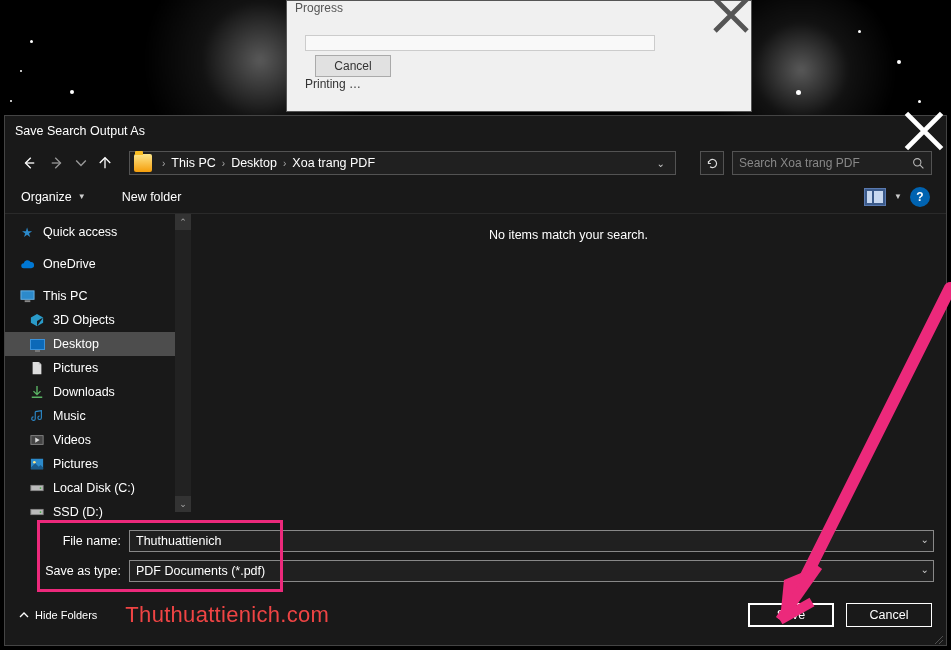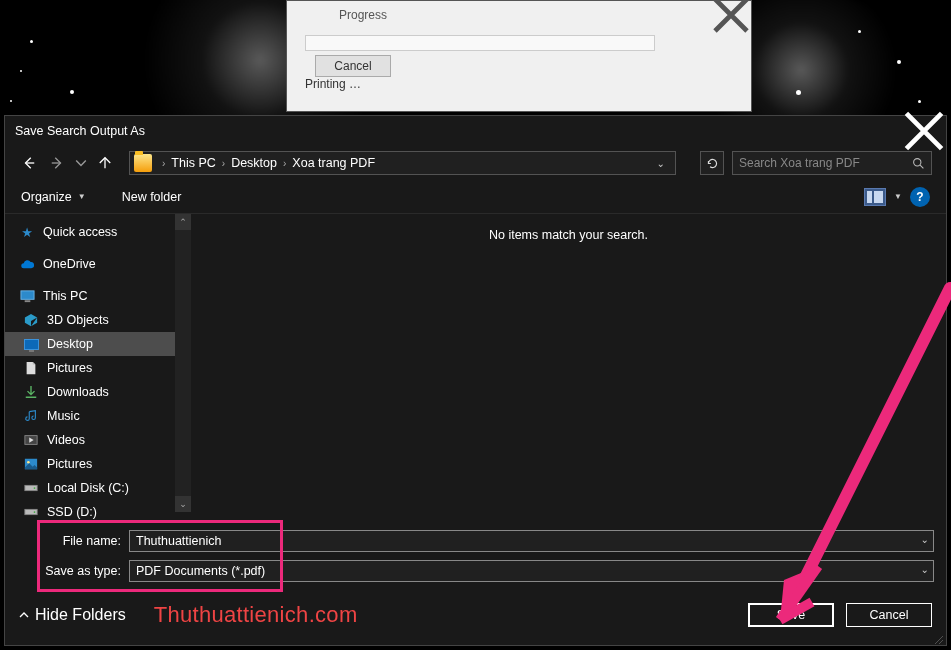--- a/index.html
+++ b/index.html
@@ -7,21 +7,21 @@
 
   
   .desktop-bg { position: absolute; inset: 0; background: #000; }
   .desktop-bg::before,
   .desktop-bg::after { content: ''; position: absolute; border-radius: 50%; }
   .star { position: absolute; background: #fff; border-radius: 50%; }
   .nebula { position: absolute; background: radial-gradient(circle, rgba(255,255,255,0.35), rgba(120,120,120,0.15), transparent 70%); border-radius: 50%; filter: blur(2px); }
 
   
   .progress-dialog { position: absolute; left: 286px; top: 0; width: 466px; height: 112px; background: #f0f0f0; border: 1px solid #555; color: #333; }
-  .progress-title-bar { height: 28px; display: flex; align-items: center; padding: 0 8px; font-size: 12px; position: relative; margin-left: 44px; }
+  .progress-title-bar { height: 28px; display: flex; padding: 0 8px; font-size: 12px; position: relative; }
   .progress-title-bar .ptitle { color: #555; }
   .progress-close { position: absolute; right: 0; top: 0; width: 40px; height: 28px; display: flex; align-items: center; justify-content: center; color: #555; font-size: 14px; cursor: pointer; }
   .progress-body { padding: 6px 18px 0; }
   .progress-bar { width: 350px; height: 16px; background: #f9f9f9; border: 1px solid #ccc; display: inline-block; }
   .progress-cancel { display: inline-block; margin-left: 10px; vertical-align: top; width: 76px; height: 22px; background: #e1e1e1; border: 1px solid #aaa; font-size: 12px; color: #333; }
   .progress-status { margin-top: 0; font-size: 12px; color: #333; }
 
   
   .save-dialog { position: absolute; left: 4px; top: 115px; width: 943px; height: 531px; background: #191919; color: #fff; border: 1px solid #444; }
   .sd-title-bar { height: 30px; background: #191919; display: flex; align-items: center; padding: 0 10px; font-size: 12.5px; position: relative; }
@@ -52,21 +52,21 @@
   .view-icon::after { content:''; position:absolute; left:9px; top:2px; right:2px; bottom:2px; background:#c8d8f0; }
   .help-icon { width: 20px; height: 20px; border-radius: 50%; background: #0063b1; color: #fff; display: flex; align-items: center; justify-content: center; font-size: 12px; font-weight: bold; cursor: pointer; }
 
   .sd-body { display: flex; height: 298px; }
   .sidebar { width: 186px; background: #191919; position: relative; font-size: 12.5px; }
   .sb-scroll-top { position: absolute; right: 0; top: 0; width: 16px; height: 16px; background: #333; color: #aaa; display: flex; align-items: center; justify-content: center; font-size: 9px; }
   .sb-scroll-bot { position: absolute; right: 0; bottom: 0; width: 16px; height: 16px; background: #333; color: #aaa; display: flex; align-items: center; justify-content: center; font-size: 9px; }
   .sb-scroll-track { position: absolute; right: 0; top: 16px; bottom: 16px; width: 16px; background: #222; }
   .tree { padding: 6px 0 0 0; }
   .tree-item { display: flex; align-items: center; height: 24px; padding-left: 14px; gap: 8px; cursor: pointer; }
-  .tree-item.lvl1 { padding-left: 18px; }
+  .tree-item.lvl1 { padding-left: 24px; }
   .tree-item.selected { background: #4d4d4d; }
   .tree-item .ticon { width: 16px; height: 16px; display: flex; align-items: center; justify-content: center; }
   .tree-spacer { height: 8px; }
   .ic-star { color: #2c8acb; font-size: 13px; }
   .ic-cloud svg { width: 15px; height: 15px; fill: #0078d4; }
   .ic-pc svg { width: 15px; height: 15px; }
   .ic-cube svg { width: 14px; height: 14px; fill: #2a9bc9; }
   .ic-desktop { width: 15px; height: 11px; background: #0c69b8; border: 1px solid #3b92da; position: relative; }
   .ic-desktop::after { content:''; position:absolute; bottom:-3px; left:4px; width:5px; height:2px; background:#777; }
   .ic-doc svg, .ic-dl svg, .ic-music svg, .ic-pic svg, .ic-vid svg, .ic-disk svg { width: 14px; height: 14px; }
@@ -77,21 +77,21 @@
   .pink-box { position: absolute; border: 3px solid #ec297b; pointer-events: none; }
   .pink-arrow { position: absolute; pointer-events: none; }
 
   .sd-fields { padding: 16px 12px 4px 0; }
   .field-row { display: flex; align-items: center; height: 26px; margin-bottom: 4px; }
   .field-label { width: 124px; text-align: right; padding-right: 8px; font-size: 12.5px; }
   .field-input { flex: 1; height: 22px; background: #202020; border: 1px solid #888; color: #fff; padding: 0 6px; font-size: 12.5px; display: flex; align-items: center; position: relative; }
   .field-input .dropdown-arr { position: absolute; right: 4px; top: 3px; color: #ccc; font-size: 10px; }
 
   .sd-footer { display: flex; align-items: center; height: 46px; padding: 0 14px; }
-  .hide-folders { display: flex; align-items: center; gap: 6px; font-size: 16px; cursor: pointer; }
+  .hide-folders { display: flex; align-items: center; gap: 6px; font-size: 11px; cursor: pointer; }
   .watermark { margin-left: 28px; font-size: 22px; color: #ef4444; font-family: 'Segoe UI Light', 'Segoe UI', sans-serif; letter-spacing: 0.3px; }
   .footer-btns { margin-left: auto; display: flex; gap: 12px; }
   .footer-btn { width: 86px; height: 24px; background: #191919; border: 1px solid #fff; color: #fff; font-size: 12.5px; cursor: pointer; }
   .footer-btn.primary { border: 2px solid #fff; }
   .resize-grip { position: absolute; right: 2px; bottom: 2px; width: 12px; height: 12px; opacity: 0.5; }
   .resize-grip svg { width: 12px; height: 12px; }
 </style>
 </head>
 <body>
 

